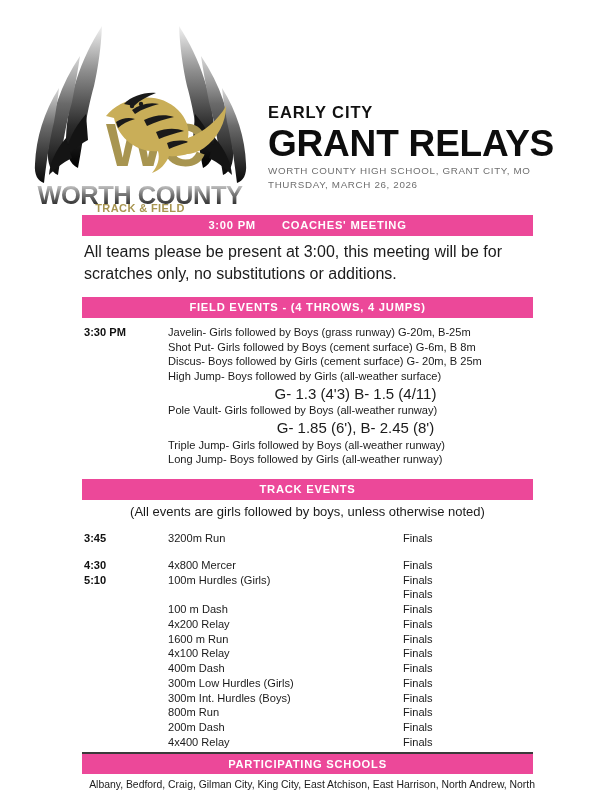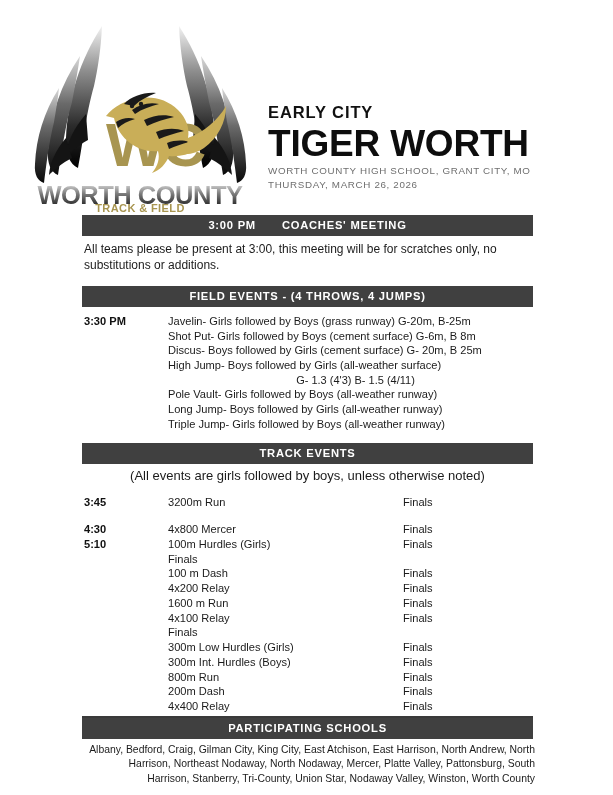--- a/index.html
+++ b/index.html
@@ -58,62 +58,63 @@
   }
   .subline {
     font-size: 9.8px;
     letter-spacing: 0.65px;
     color: #6f6f6f;
     line-height: 1.42;
   }
 
   
   .bar {
-    background: #404040;
+    background: #ec4899;
     color: #ffffff;
     text-align: center;
     font-weight: bold;
     font-size: 11.2px;
     letter-spacing: 0.75px;
     padding: 4px 0 4px 0;
     margin: 0 80px 0 82px;
     line-height: 1.15;
   }
   .bar .gap { display: inline-block; width: 26px; }
 
   .body-text {
     margin: 5px 80px 0 84px;
-    font-size: 12px;
+    font-size: 16px;
     line-height: 1.38;
     color: #1b1b1b;
   }
 
   
   .events {
     margin: 0 80px 0 84px;
   }
   .erow {
     display: flex;
     font-size: 11.1px;
     line-height: 1.33;
+    justify-content: flex-end;
   }
   .etime {
     width: 84px;
     flex: 0 0 84px;
     font-weight: bold;
     color: #111111;
   }
   .ename { flex: 1 1 auto; }
   .eresult {
     width: 130px;
     flex: 0 0 130px;
   }
   .subnote {
     text-align: center;
-    font-size: 11px;
+    font-size: 15px;
     line-height: 1.3;
     padding-left: 10px;
   }
 
   .centered-note {
     text-align: center;
     font-size: 13px;
     margin: 4px 80px 0 82px;
     color: #1b1b1b;
   }
@@ -197,21 +198,21 @@
         </g>
 
         <text x="112" y="194" text-anchor="middle" font-family="'Liberation Sans', sans-serif" font-size="25.5" font-weight="bold" fill="url(#txtGrad)" letter-spacing="-0.5" transform="translate(0,-8) scale(1,1)">WORTH COUNTY</text>
 
         <text x="112" y="194" text-anchor="middle" font-family="'Liberation Sans', sans-serif" font-size="11" font-weight="bold" fill="#a89550" letter-spacing="0.4">TRACK &amp; FIELD</text>
       </svg>
     </div>
 
     <div class="title-block">
       <div class="eyebrow">EARLY CITY</div>
-      <div class="main-title">TIGER WORTH</div>
+      <div class="main-title">GRANT RELAYS</div>
       <div class="subline">
         <div>WORTH COUNTY HIGH SCHOOL, GRANT CITY, MO</div>
         <div>THURSDAY, MARCH 26, 2026</div>
       </div>
     </div>
   </div>
 
   <div class="bar">
     <span>3:00 PM</span><span class="gap"></span><span>COACHES' MEETING</span>
   </div>
@@ -245,28 +246,29 @@
       <div class="erow">
         <div class="etime"></div>
         <div class="ename subnote">G- 1.3 (4'3) B- 1.5 (4/11)</div>
       </div>
       <div class="erow">
         <div class="etime"></div>
         <div class="ename">Pole Vault- Girls followed by Boys (all-weather runway)</div>
       </div>
       <div class="erow">
         <div class="etime"></div>
+        <div class="ename subnote">G- 1.85 (6'), B- 2.45 (8')</div>
+      </div>
+      <div class="erow">
+        <div class="etime"></div>
+        <div class="ename">Triple Jump- Girls followed by Boys (all-weather runway)</div>
       </div>
       <div class="erow">
         <div class="etime"></div>
         <div class="ename">Long Jump- Boys followed by Girls (all-weather runway)</div>
-      </div>
-      <div class="erow">
-        <div class="etime"></div>
-        <div class="ename">Triple Jump- Girls followed by Boys (all-weather runway)</div>
       </div>
     </div>
 
   <div class="spacer-sm"></div>
 
   <div class="bar">
     <span>TRACK EVENTS</span>
   </div>
   <div class="centered-note">(All events are girls followed by boys, unless otherwise noted)</div>
 
@@ -312,20 +314,21 @@
         <div class="ename">1600 m Run</div>
         <div class="eresult">Finals</div>
       </div>
       <div class="erow">
         <div class="etime"></div>
         <div class="ename">4x100 Relay</div>
         <div class="eresult">Finals</div>
       </div>
       <div class="erow">
         <div class="etime"></div>
+        <div class="ename">400m Dash</div>
         <div class="eresult">Finals</div>
       </div>
       <div class="erow">
         <div class="etime"></div>
         <div class="ename">300m Low Hurdles (Girls)</div>
         <div class="eresult">Finals</div>
       </div>
       <div class="erow">
         <div class="etime"></div>
         <div class="ename">300m Int. Hurdles (Boys)</div>

